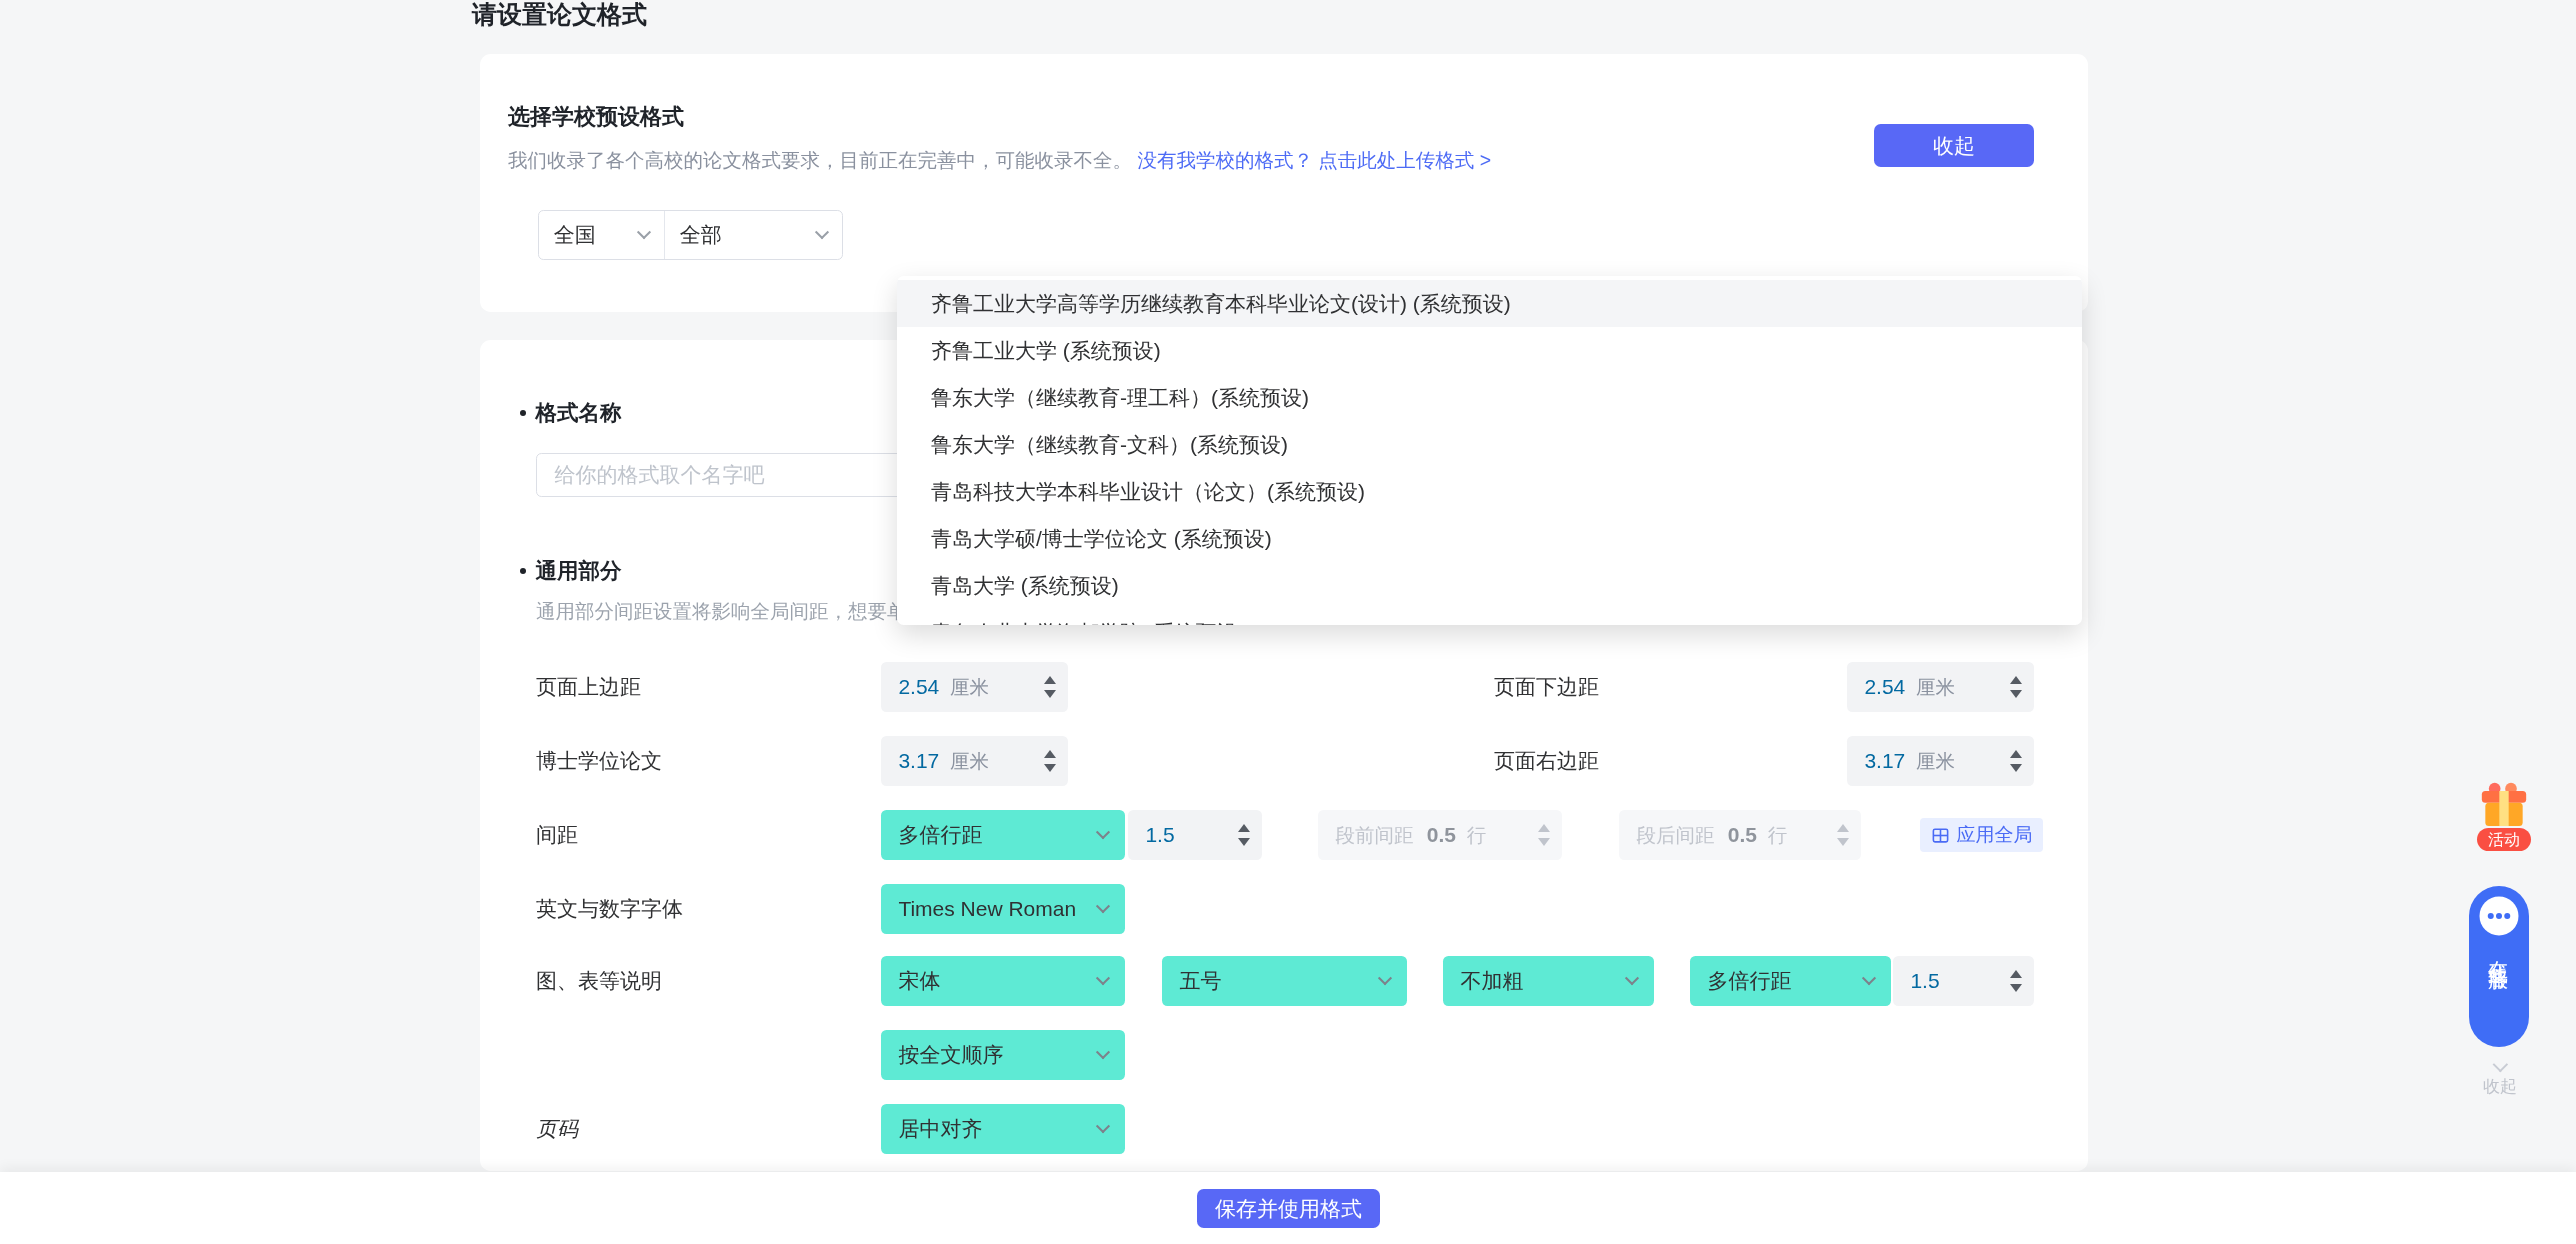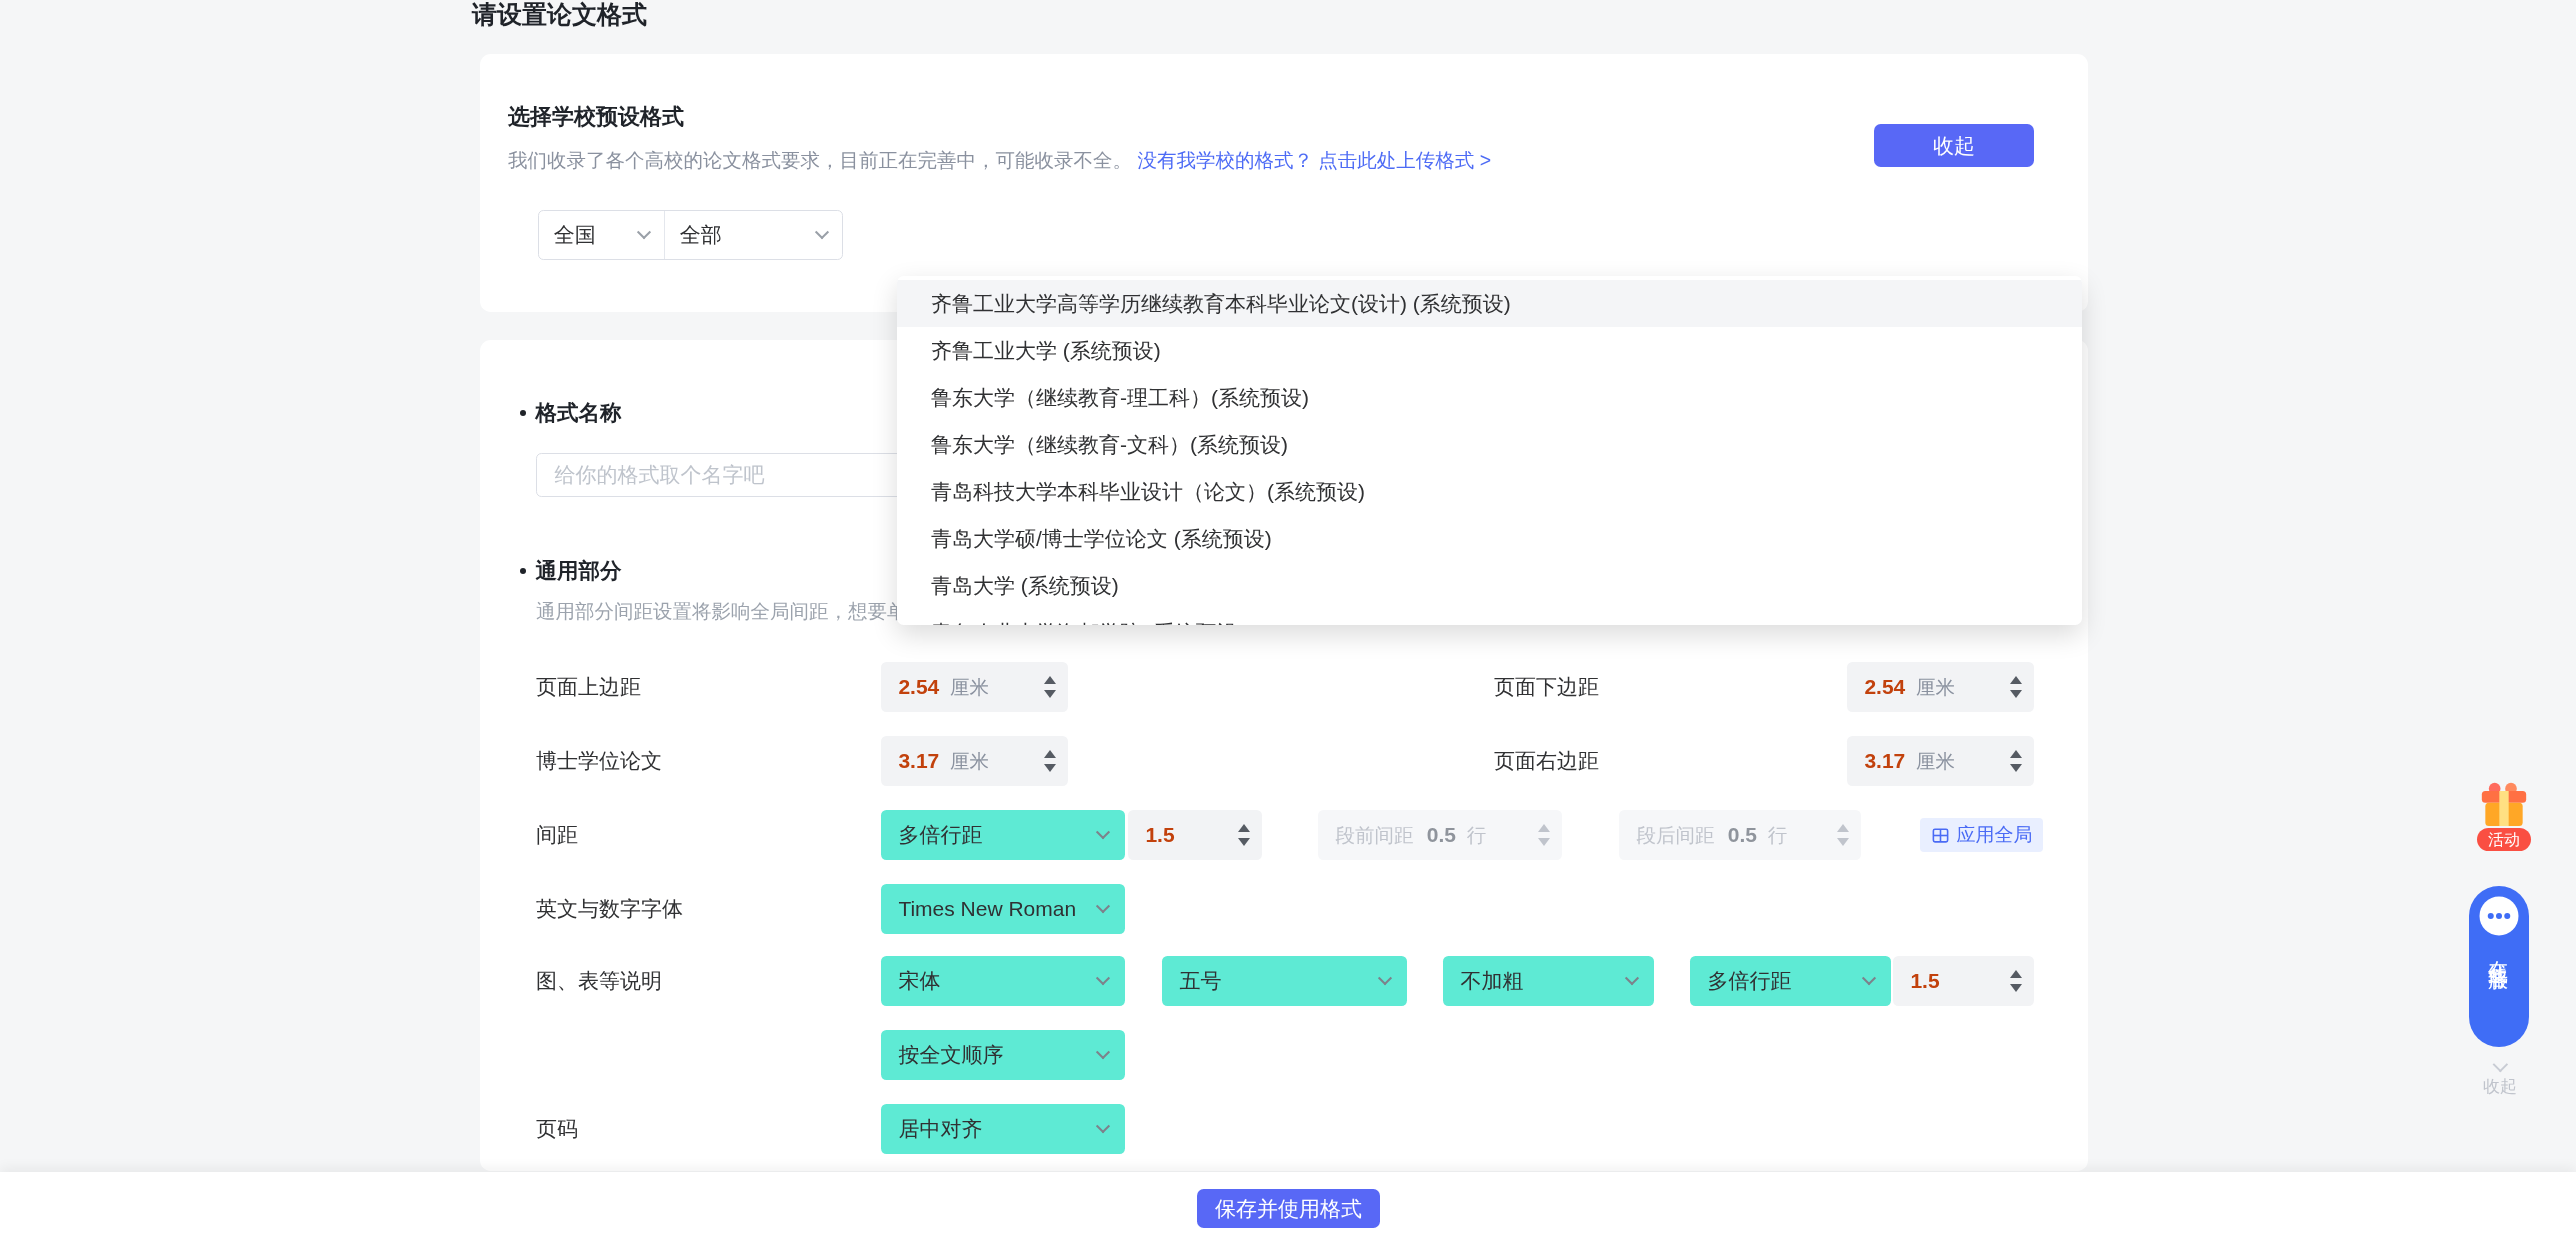--- a/index.html
+++ b/index.html
@@ -86,21 +86,21 @@
   .gselect{
     position:absolute; top:0; height:50px; background:#5eead4; border-radius:5.4px;
     display:flex; align-items:center; justify-content:space-between;
     padding:0 17.4px; font-size:21px; color:#303133; cursor:pointer; gap:10.7px;
   }
   .gselect .caret{ border-color:#7d828b; }
   .stepper{
     position:absolute; top:0; height:50px; background:#f2f3f5; border-radius:5.4px;
     display:flex; align-items:center; padding:0 12px 0 17.4px;
   }
-  .sval{ font-size:21px; font-weight:700; color:#c2410c; }
+  .sval{ font-size:21px; font-weight:400; color:#0369a1; }
   .sunit{ font-size:19.5px; color:#8a919f; margin-left:10.7px; }
   .sarrows{ margin-left:auto; display:flex; flex-direction:column; gap:6.7px; padding-left:10.7px; }
   .tri{ width:0; height:0; display:block; cursor:pointer; }
   .tri.up{ border-left:6.7px solid transparent; border-right:6.7px solid transparent; border-bottom:8px solid #565b63; }
   .tri.down{ border-left:6.7px solid transparent; border-right:6.7px solid transparent; border-top:8px solid #565b63; }
   .stepper.disabled{ background:#f6f7f9; }
   .stepper.disabled .dlabel{ font-size:19.5px; color:#c0c4cc; margin-right:13.4px; }
   .stepper.disabled .sval{ color:#8f949c; font-weight:600; }
   .stepper.disabled .sunit{ color:#c0c4cc; }
   .stepper.disabled .tri.up{ border-bottom-color:#c0c4cc; }
@@ -317,21 +317,21 @@
   </div>
 
   <div class="frow" style="top:690px;">
     <div class="gselect" style="left:401px;width:244px;">
       <span>按全文顺序</span>
       <span class="caret"></span>
     </div>
   </div>
 
   <div class="frow" style="top:764px;">
-    <span class="flabel" style="left:56px;">页码</span>
+    <span class="flabel" style="left:56px;font-style:italic;">页码</span>
     <div class="gselect" style="left:401px;width:244px;">
       <span>居中对齐</span>
       <span class="caret"></span>
     </div>
   </div>
 </div>
 
 <div class="bottom-bar">
   <button class="save-btn">保存并使用格式</button>
 </div>

